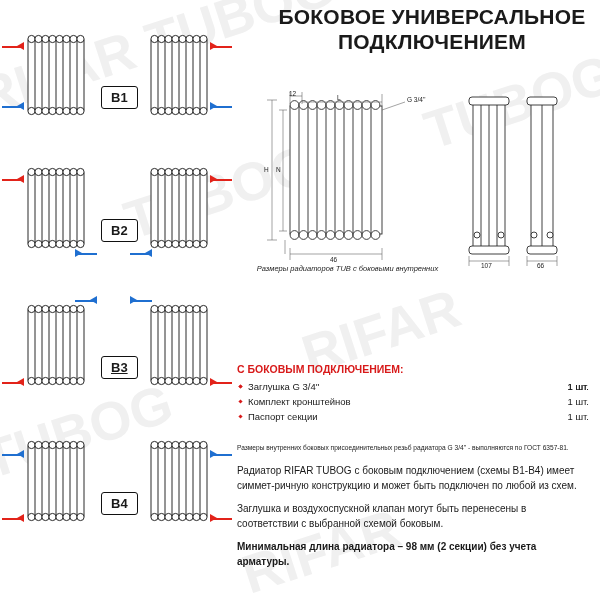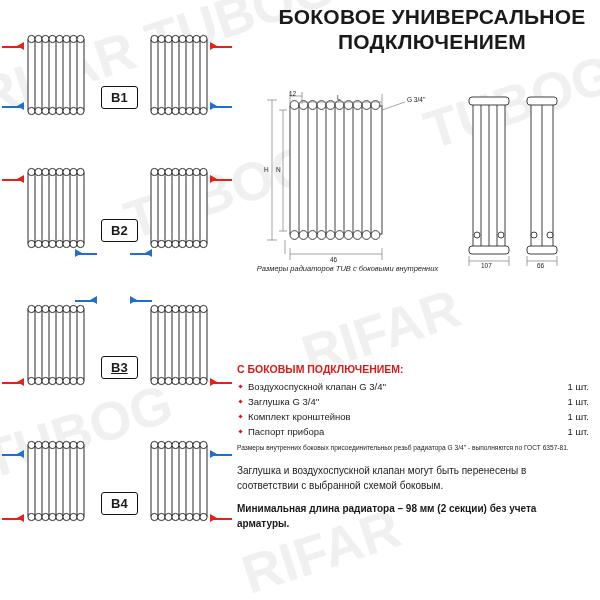--- a/index.html
+++ b/index.html
@@ -537,41 +537,41 @@
     </svg>
     <div class="dimtext" style="left:26px;top:167px;">107</div>
     <div class="dimtext" style="left:82px;top:167px;">66</div>
   </div>
 
   <div class="kit">
     <h4 class="red">С БОКОВЫМ ПОДКЛЮЧЕНИЕМ:</h4>
     <ul>
       <li>
         <span class="bul"></span>
-        <span>Воздухоспускной клапан G 3/4''</span>
         <span class="qty">1 шт.</span>
       </li>
       <li>
         <span class="bul"></span>
         <span>Заглушка G 3/4''</span>
         <span class="qty">1 шт.</span>
       </li>
       <li>
         <span class="bul"></span>
         <span>Комплект кронштейнов</span>
         <span class="qty">1 шт.</span>
       </li>
       <li>
         <span class="bul"></span>
-        <span>Паспорт прибора</span>
+        <span>Паспорт секции</span>
         <span class="qty">1 шт.</span>
       </li>
     </ul>
   </div>
 
   <div class="note">Размеры внутренних боковых присоединительных резьб радиатора G 3/4'' - выполняются по ГОСТ 6357-81.</div>
 
   <div class="para">
+    <p>Радиатор RIFAR TUBOG с боковым подключением (схемы В1-В4) имеет симмет-ричную конструкцию и может быть подключен по любой из схем.</p>
     <p>Заглушка и воздухоспускной клапан могут быть перенесены в соответствии с выбранной схемой боковым.</p>
     <p class="last">Минимальная длина радиатора – 98 мм (2 секции) без учета арматуры.</p>
   </div>
 
 </div>
 
 </body></html>

